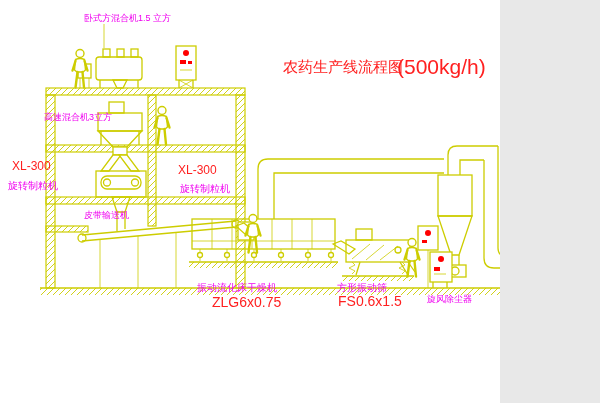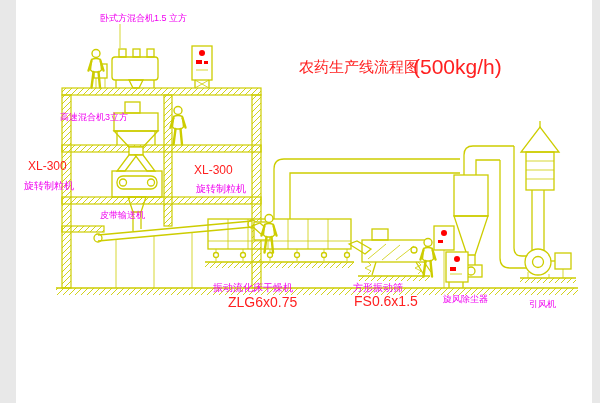--- a/index.html
+++ b/index.html
@@ -3,22 +3,22 @@
 <meta charset="utf-8">
 <style>
   :root{
     --background:#ffffff;
     --line:#cdcd00;
     --label:#f000f0;
     --model:#ff2020;
     --indicator:#ff0000;
   }
   html,body{margin:0;padding:0;background:#e8e8e8;}
-  .canvas{position:relative;width:576px;height:403px;background:var(--background);
-          overflow:hidden;font-family:"Liberation Sans",sans-serif;margin-left:16px;}
+  .canvas{position:relative;width:500px;height:403px;background:var(--background);
+          overflow:hidden;font-family:"Liberation Sans",sans-serif;}
   svg{display:block;}
   .ln{stroke:var(--line);fill:none;stroke-width:1.3;}
   .thin{stroke:var(--line);fill:none;stroke-width:0.8;}
   .fillw{fill:#ffffff;stroke:var(--line);stroke-width:1.3;}
   .hatched{fill:url(#hatch);stroke:var(--line);stroke-width:1.2;}
   .hfill{fill:url(#hatch);stroke:none;}
   .hln{stroke:var(--line);stroke-width:0.9;fill:none;}
   .dot{fill:var(--indicator);stroke:none;}
   .rmark{fill:var(--indicator);stroke:none;}
   .pbody{stroke:var(--line);fill:#ffffff;stroke-width:1.4;}

